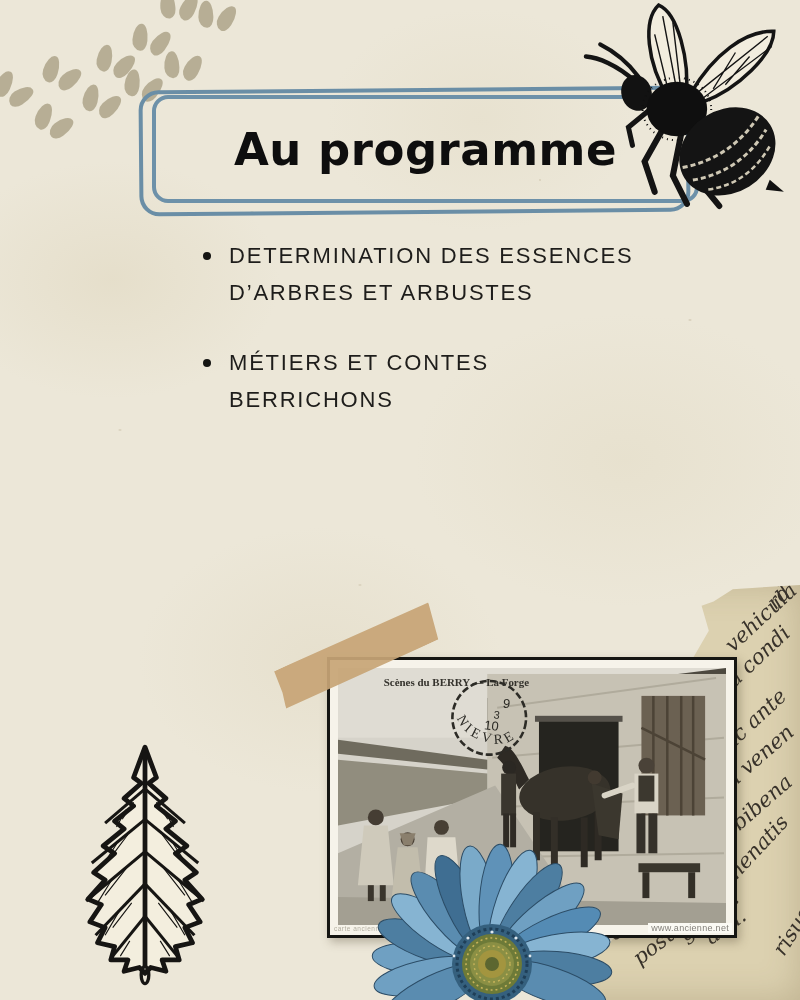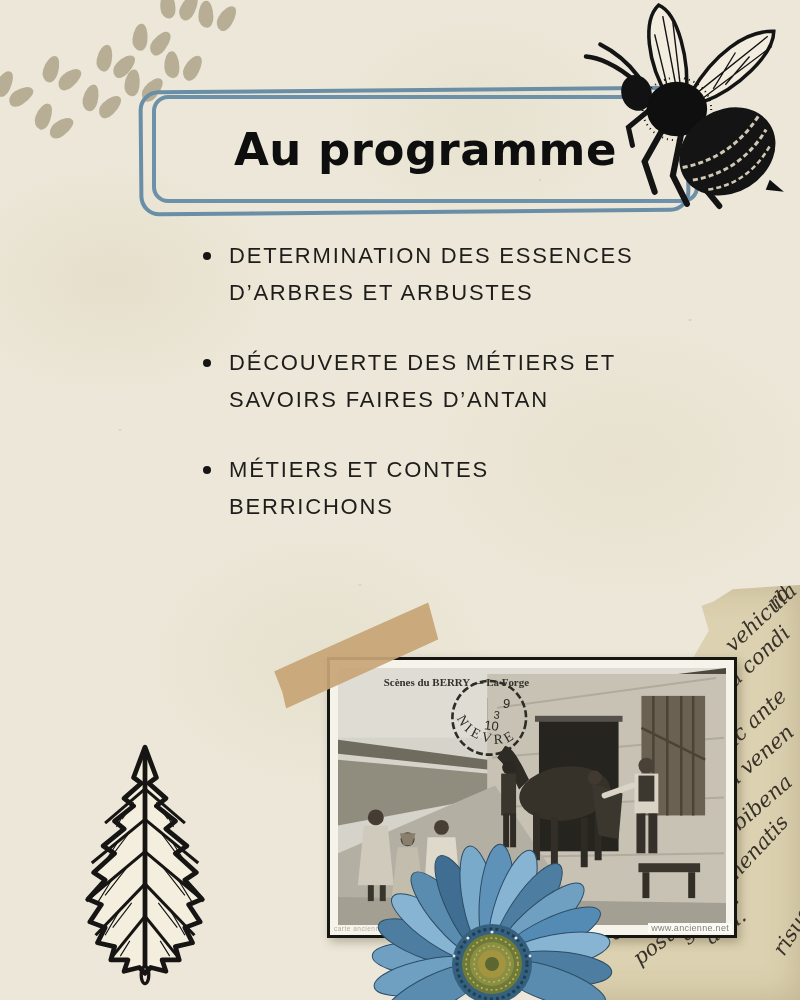--- a/index.html
+++ b/index.html
@@ -138,21 +138,20 @@
     <ellipse cx="142" cy="150" rx="50" ry="41" fill="#141414"></ellipse>
     <path d="M96,140 Q142,158 188,136" stroke="#cfc8b4" stroke-width="3" fill="none" stroke-dasharray="5,3"></path>
     <path d="M98,156 Q142,174 186,152" stroke="#cfc8b4" stroke-width="3" fill="none" stroke-dasharray="5,3"></path>
     <path d="M106,172 Q142,188 180,168" stroke="#cfc8b4" stroke-width="2.5" fill="none" stroke-dasharray="5,3"></path>
   </g>
   <path d="M184,178 L198,190 L180,188 Z" fill="#111"></path>
 </svg>
 
 <ul class="abs program">
   <li>DETERMINATION DES ESSENCES D’ARBRES ET ARBUSTES</li>
-  <li>DÉCOUVERTE DES MÉTIERS ET SAVOIRS FAIRES D’ANTAN</li>
   <li>MÉTIERS ET CONTES BERRICHONS</li>
 </ul>
 
 <div class="abs script-paper">
   <span style="left:202px;top:12px;transform:rotate(-45deg)">rd</span>
   <span style="left:160px;top:54px;transform:rotate(-43deg)">vehicula</span>
   <span style="left:152px;top:98px;transform:rotate(-43deg)">da condi</span>
   <span style="left:158px;top:152px;transform:rotate(-43deg)">ac ante</span>
   <span style="left:150px;top:198px;transform:rotate(-41deg)">an venen</span>
   <span style="left:146px;top:250px;transform:rotate(-41deg)">te bibena</span>

